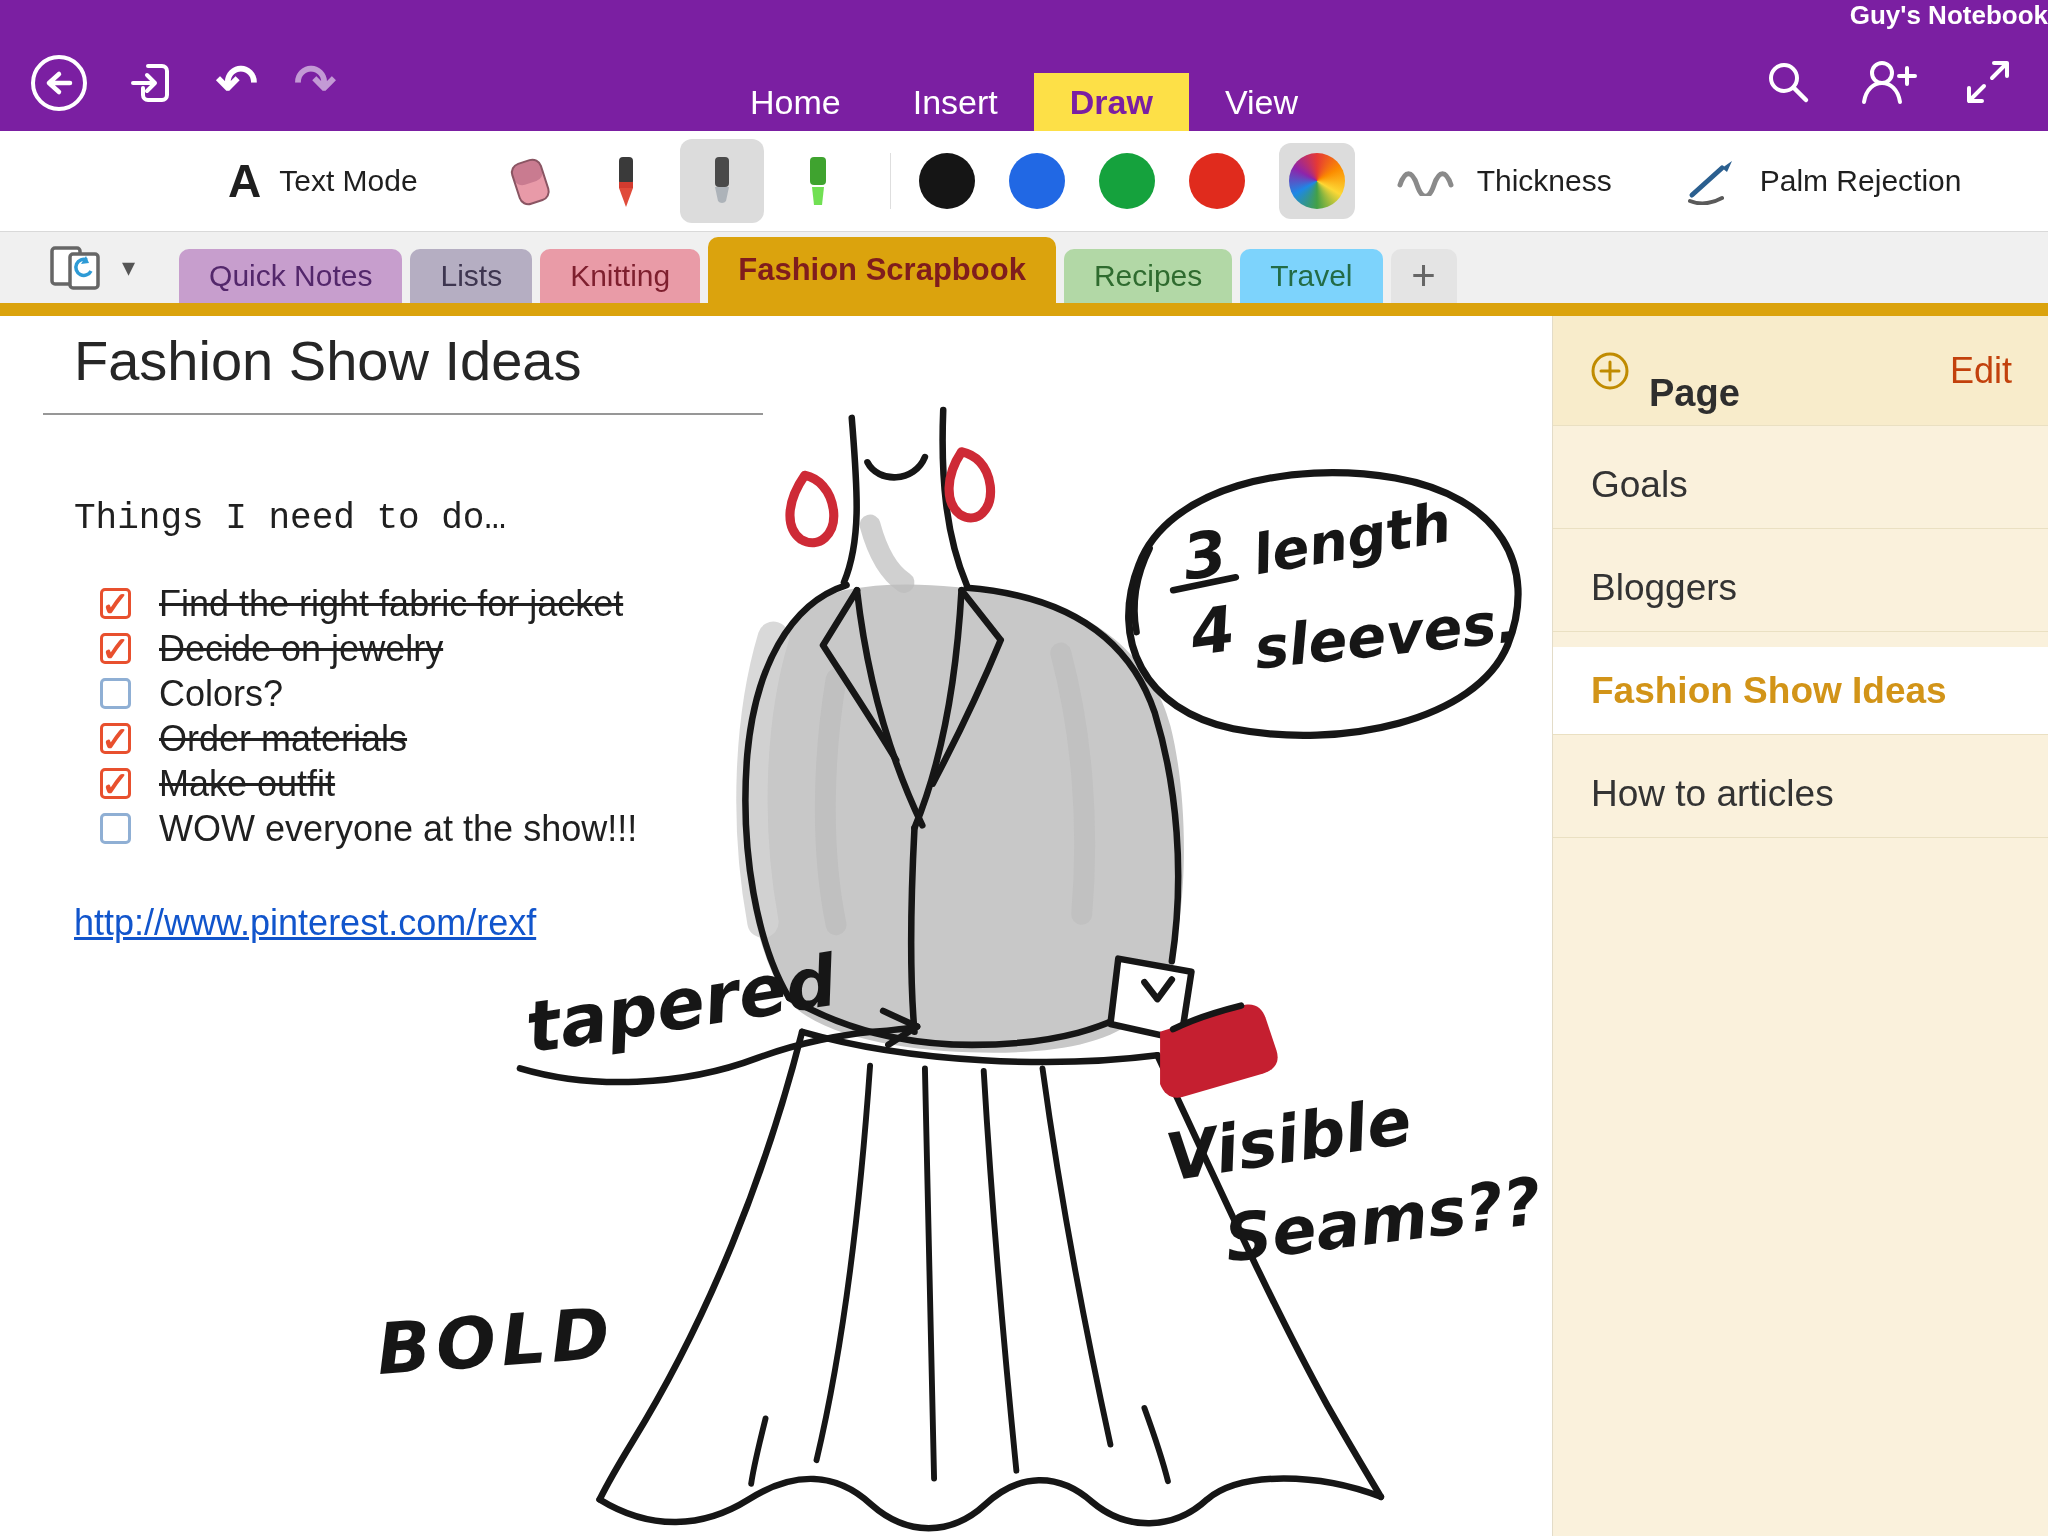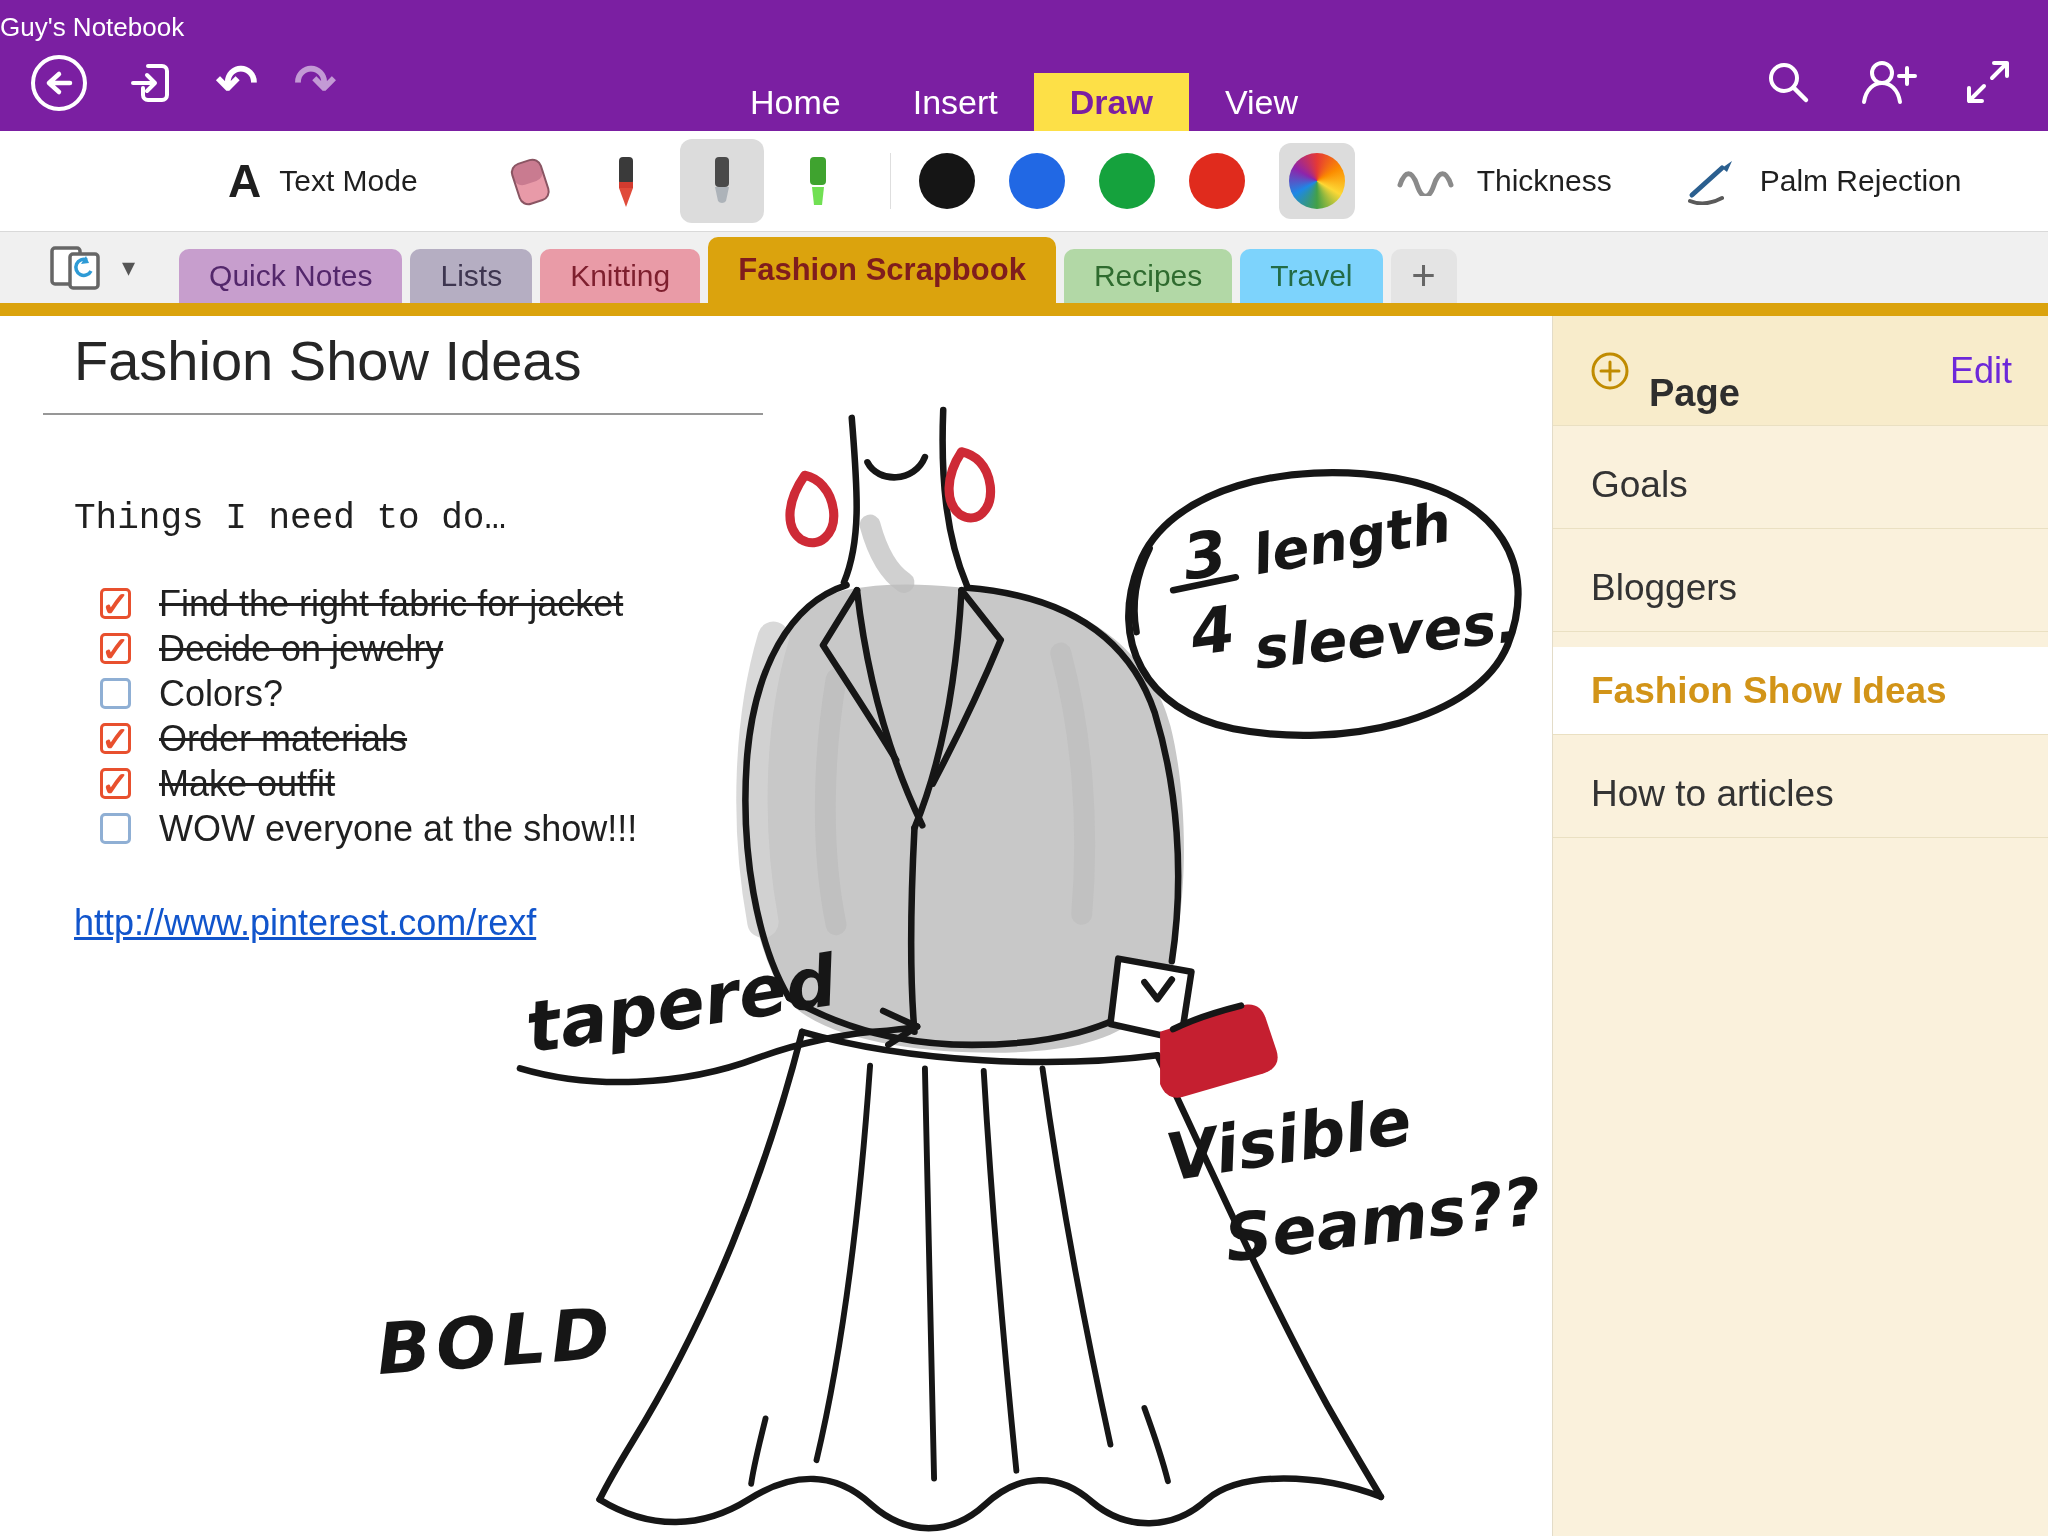--- a/index.html
+++ b/index.html
@@ -9,21 +9,21 @@
     -webkit-font-smoothing:antialiased;
   }
 
   
   .header { position:absolute; top:0; left:0; right:0; height:131px; background:#7B1FA2; color:#fff; }
   .header-left { position:absolute; left:28px; top:52px; display:flex; align-items:center; gap:36px; }
   .header-right { position:absolute; right:34px; top:56px; display:flex; align-items:center; gap:44px; }
   .hbtn { display:flex; align-items:center; justify-content:center; cursor:pointer; }
   .glyph-btn { font-size:50px; line-height:1; color:#fff; font-weight:bold; }
   .glyph-btn.dim { opacity:.55; }
-  .notebook-title { text-align:left; font-size:26px; padding-top:12px; font-weight:400; }
+  .notebook-title { text-align:right; font-size:26px; padding-top:0; font-weight:700; }
   .nav-tabs { position:absolute; left:50%; transform:translateX(-50%); bottom:0; display:flex; }
   .nav-tab { font-size:34px; padding:0 36px; height:58px; line-height:58px; cursor:pointer; }
   .nav-tab.active { background:#fde047; color:#7B1FA2; font-weight:bold; }
 
   
   .toolbar { position:absolute; top:131px; left:0; right:0; height:101px; background:#fff;
     border-bottom:1px solid #D9D9D9; display:flex; align-items:center; padding-left:228px; box-sizing:border-box; }
   .text-mode { display:flex; align-items:center; gap:18px; margin-right:70px; cursor:pointer; }
   .a-glyph { font-size:46px; font-weight:600; color:#1f1f1f; }
   .tool-label { font-size:30px; color:#1f1f1f; }
@@ -72,21 +72,21 @@
   .page-link { position:absolute; left:74px; top:586px; font-size:36px; color:#1155CC; text-decoration:underline; cursor:pointer; }
   .sketch { position:absolute; left:0; top:0; width:1552px; height:1220px; pointer-events:none; }
   .ink-text { font-family:"DejaVu Sans", sans-serif; font-style:italic; font-weight:bold; fill:#161616; }
 
   
   .sidebar { position:absolute; top:316px; left:1552px; width:496px; bottom:0; background:#FAF1DC;
     border-left:1px solid #E3DCC8; box-sizing:border-box; }
   .sidebar-header { height:110px; background:#F8ECCB; display:flex; align-items:center;
     padding:0 36px; border-bottom:1px solid #EAE0C2; box-sizing:border-box; }
   .sidebar-header .shlabel { font-size:38px; color:#2E2E2E; font-weight:600; margin-left:18px; flex:1;margin-top:45px; }
-  .edit-btn { font-size:36px; color:#6d28d9; cursor:pointer; }
+  .edit-btn { font-size:36px; color:#c2410c; cursor:pointer; }
   .srow { height:88px; display:flex; align-items:center; padding:0 38px; font-size:37px; color:#333;
     border-bottom:1px solid #EAE0C2; box-sizing:border-box; cursor:pointer;margin-top:15px; }
   .srow.active { background:#fff; color:#D29418; font-weight:bold; }
 </style>
 </head>
 <body>
 
 <div class="header">
   <div class="header-left">
     <div class="hbtn">

